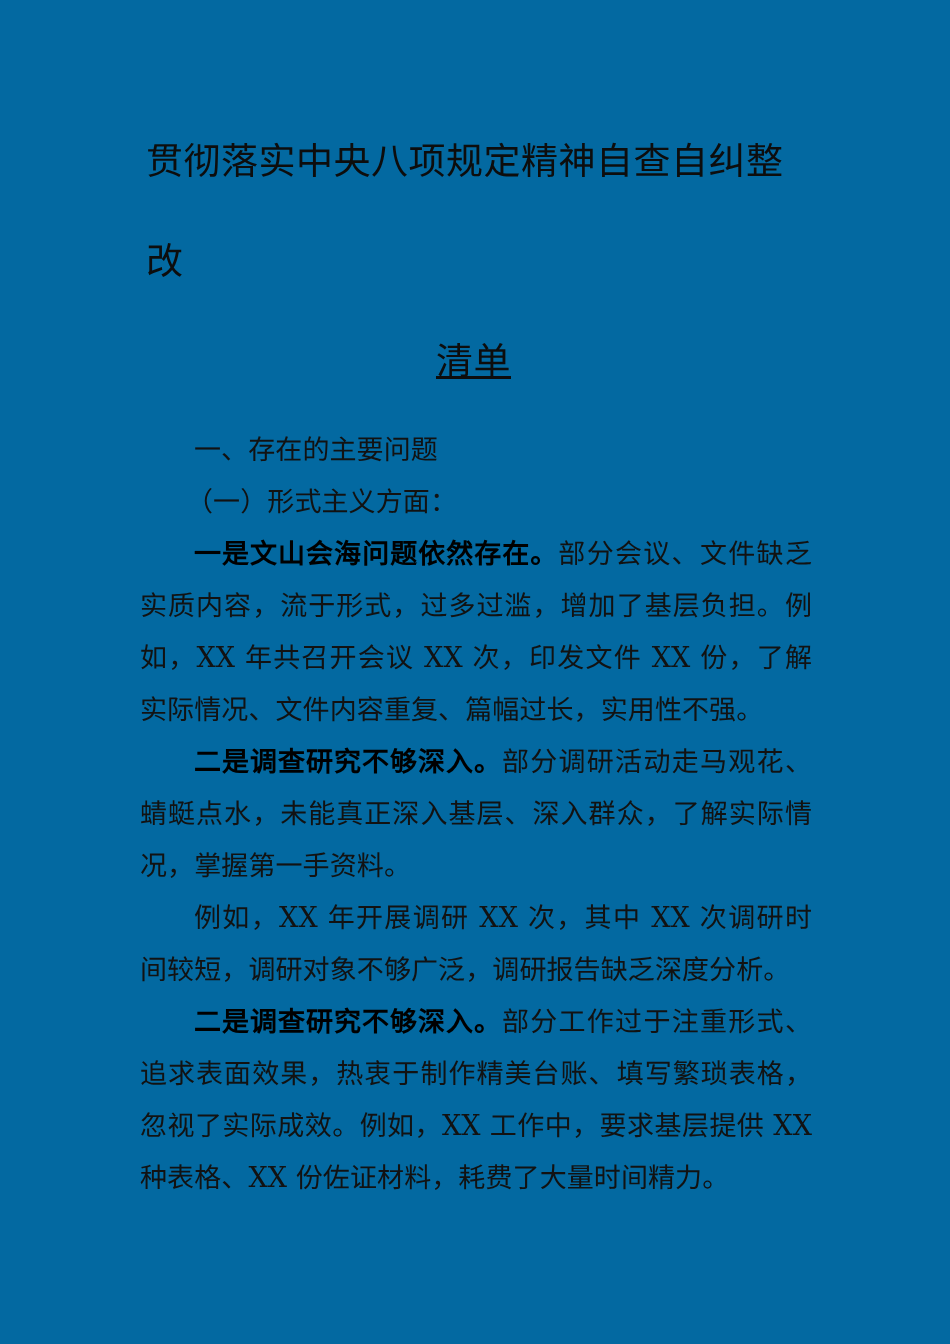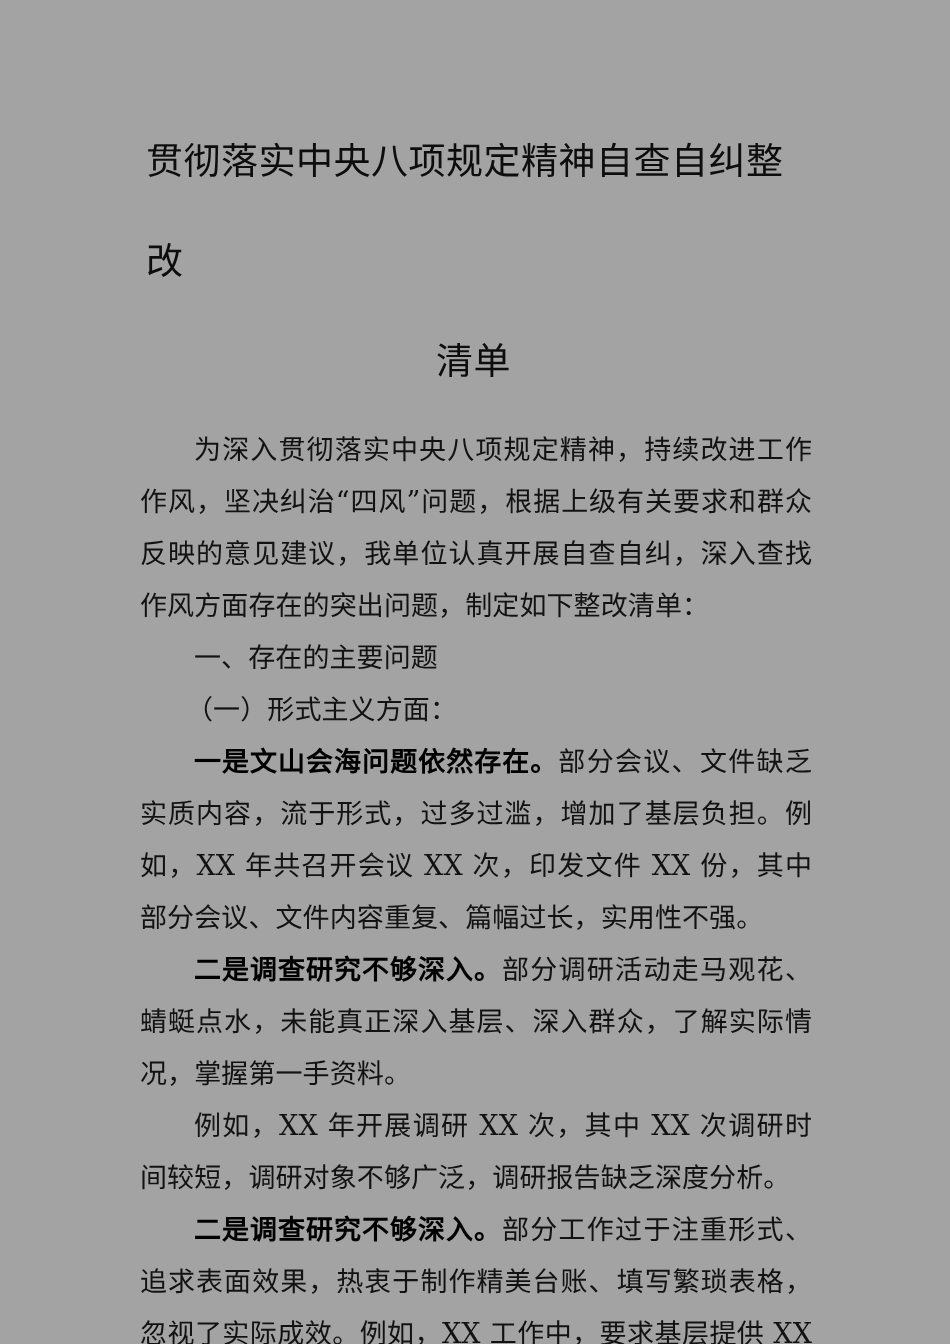--- a/index.html
+++ b/index.html
@@ -14,21 +14,21 @@
     overflow: hidden;
     font-family: "DejaVu Serif", "Liberation Serif", serif;
     color: #101010;
     -webkit-font-smoothing: antialiased;
   }
 
   .page {
     position: relative;
     width: 950px;
     height: 1344px;
-    background: #a3a3a3;
+    background: #0369a1;
     box-sizing: border-box;
     padding: 0;
   }
 
   .content {
     position: absolute;
     left: 140px;
     top: 0;
     width: 672px;
   }
@@ -48,20 +48,21 @@
   }
   .doc-title .title-line-1 {
     display: block;
     text-align: left;
     margin-left: 6px;
   }
   .doc-title .title-line-2 {
     display: block;
     text-align: center;
     margin-left: -5px;
+    text-decoration: underline;
   }
 
   
   .body-block {
     margin-top: 12px;
   }
 
   p.para {
     margin: 0;
     font-size: 27px;
@@ -99,28 +100,27 @@
 <div class="page">
   <div class="content">
 
     <h1 class="doc-title">
       <span class="title-line-1">贯彻落实中央八项规定精神自查自纠整改</span>
       <span class="title-line-2">清单</span>
     </h1>
 
     <div class="body-block">
 
-      <p class="para indent">为深入贯彻落实中央八项规定精神，持续改进工作作风，坚决纠治“四风”问题，根据上级有关要求和群众反映的意见建议，我单位认真开展自查自纠，深入查找作风方面存在的突出问题，制定如下整改清单：</p>
 
       <p class="para heading-line">一、存在的主要问题</p>
 
       <p class="para sub-heading-line">（一）形式主义方面：</p>
 
       <p class="para indent">
-        <span class="lead">一是文山会海问题依然存在。</span><span>部分会议、文件缺乏实质内容，流于形式，过多过滥，增加了基层负担。例如，XX 年共召开会议 XX 次，印发文件 XX 份，其中部分会议、文件内容重复、篇幅过长，实用性不强。</span>
+        <span class="lead">一是文山会海问题依然存在。</span><span>部分会议、文件缺乏实质内容，流于形式，过多过滥，增加了基层负担。例如，XX 年共召开会议 XX 次，印发文件 XX 份，了解实际情况、文件内容重复、篇幅过长，实用性不强。</span>
       </p>
 
       <p class="para indent">
         <span class="lead">二是调查研究不够深入。</span><span>部分调研活动走马观花、蜻蜓点水，未能真正深入基层、深入群众，了解实际情况，掌握第一手资料。</span>
       </p>
 
       <p class="para indent">
         <span>例如，XX 年开展调研 XX 次，其中 XX 次调研时间较短，调研对象不够广泛，调研报告缺乏深度分析。</span>
       </p>
 

